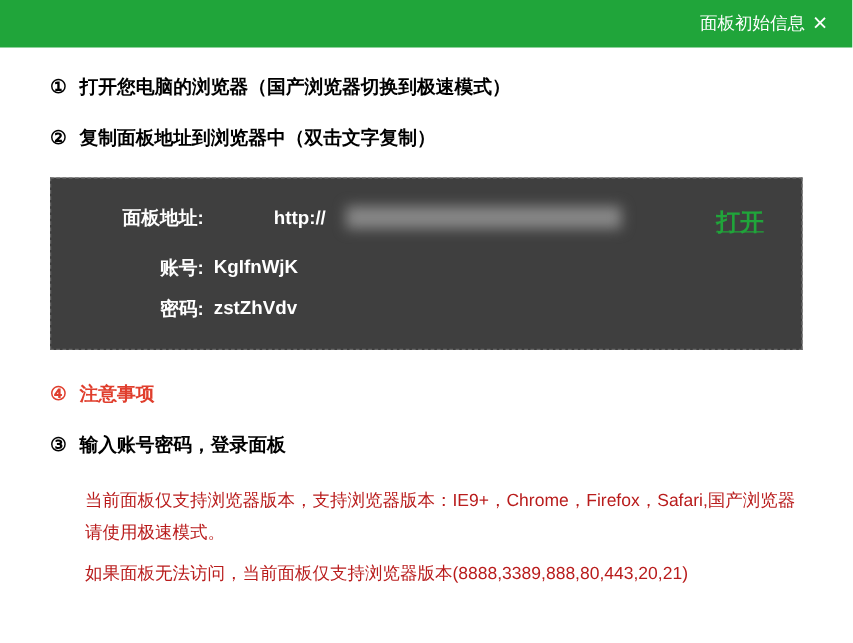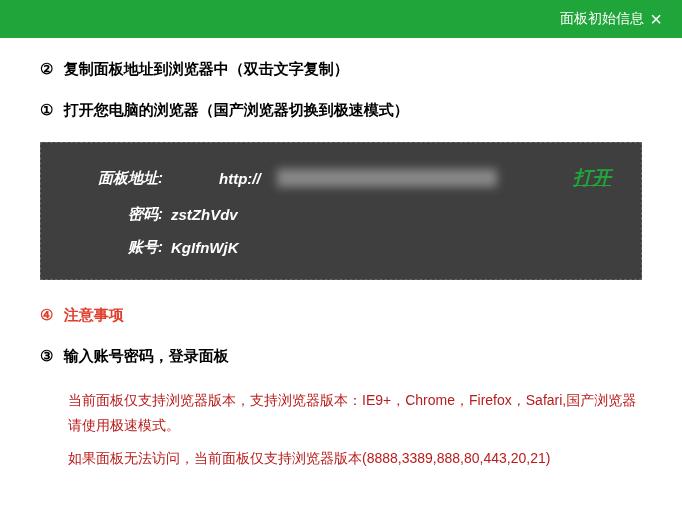--- a/index.html
+++ b/index.html
@@ -4,21 +4,21 @@
 <style>
 * { margin: 0; padding: 0; box-sizing: border-box; }
 body { font-family: "Microsoft YaHei", Arial, sans-serif; background: #fff; width: 682px; height: 514px; overflow: hidden; }
 .titlebar { background: #20a53a; color: #fff; height: 38px; display: flex; align-items: center; justify-content: flex-end; padding: 0 14px; font-size: 14px; }
 .close-btn { font-size: 20px; font-weight: 300; cursor: pointer; width: 24px; text-align: center; }
 .content { padding: 22px 40px 20px 40px; }
 .step { font-size: 15px; font-weight: bold; color: #000; margin-bottom: 22px; }
 .step-num { display: inline-block; margin-right: 6px; }
 .step-warn { color: #e03e2d; }
 .info-box { background: #3f3f3f; color: #fff; padding: 22px 30px 22px 30px; margin: 0 0 26px 0; border: 1px dashed #666; }
-.info-row { display: flex; align-items: center; margin-bottom: 14px; font-size: 15px; font-style: italic; }
+.info-row { display: flex; align-items: flex-start; margin-bottom: 14px; font-size: 15px; }
 .info-row:last-child { margin-bottom: 0; }
 .info-label { width: 92px; text-align: right; font-weight: bold; margin-right: 8px; }
 .info-value { font-weight: bold; flex: 1; }
 .url-line { display: flex; align-items: center; gap: 12px; margin-left: 48px; }
 .url-prefix { font-weight: bold; }
 .url-blur { display: inline-block; width: 220px; height: 18px; background: #888; filter: blur(5px); margin: 0 4px; vertical-align: middle; }
 .url-suffix { font-weight: bold; }
 .open-link { color: #20a53a; text-decoration: underline; margin-left: 22px; font-weight: bold; cursor: pointer; font-size: 19px; }
 .notice-block { padding-left: 28px; }
 .notice-text { font-size: 14px; color: #b91c1c; line-height: 1.8; margin-bottom: 8px; }
@@ -27,45 +27,45 @@
 <body>
 
 <div class="titlebar">
   <span>面板初始信息</span>
   <span class="close-btn">×</span>
 </div>
 
 <div class="content">
 
   <div class="step">
-    <span class="step-num">②</span>
-    <span>复制面板地址到浏览器中（双击文字复制）</span>
+    <span class="step-num">①</span>
+    <span>打开您电脑的浏览器（国产浏览器切换到极速模式）</span>
   </div>
 
   <div class="step">
-    <span class="step-num">①</span>
-    <span>打开您电脑的浏览器（国产浏览器切换到极速模式）</span>
+    <span class="step-num">②</span>
+    <span>复制面板地址到浏览器中（双击文字复制）</span>
   </div>
 
   <div class="info-box">
     <div class="info-row">
       <span class="info-label">面板地址:</span>
       <span class="info-value url-line">
         <span class="url-prefix">http://</span>
         <span class="url-blur"></span>
       </span>
       <span class="open-link">打开</span>
     </div>
     <div class="info-row">
+      <span class="info-label">账号:</span>
+      <span class="info-value">KgIfnWjK</span>
+    </div>
+    <div class="info-row">
       <span class="info-label">密码:</span>
       <span class="info-value">zstZhVdv</span>
-    </div>
-    <div class="info-row">
-      <span class="info-label">账号:</span>
-      <span class="info-value">KgIfnWjK</span>
     </div>
   </div>
 
   <div class="step step-warn">
     <span class="step-num">④</span>
     <span>注意事项</span>
   </div>
 
   <div class="step">
     <span class="step-num">③</span>

